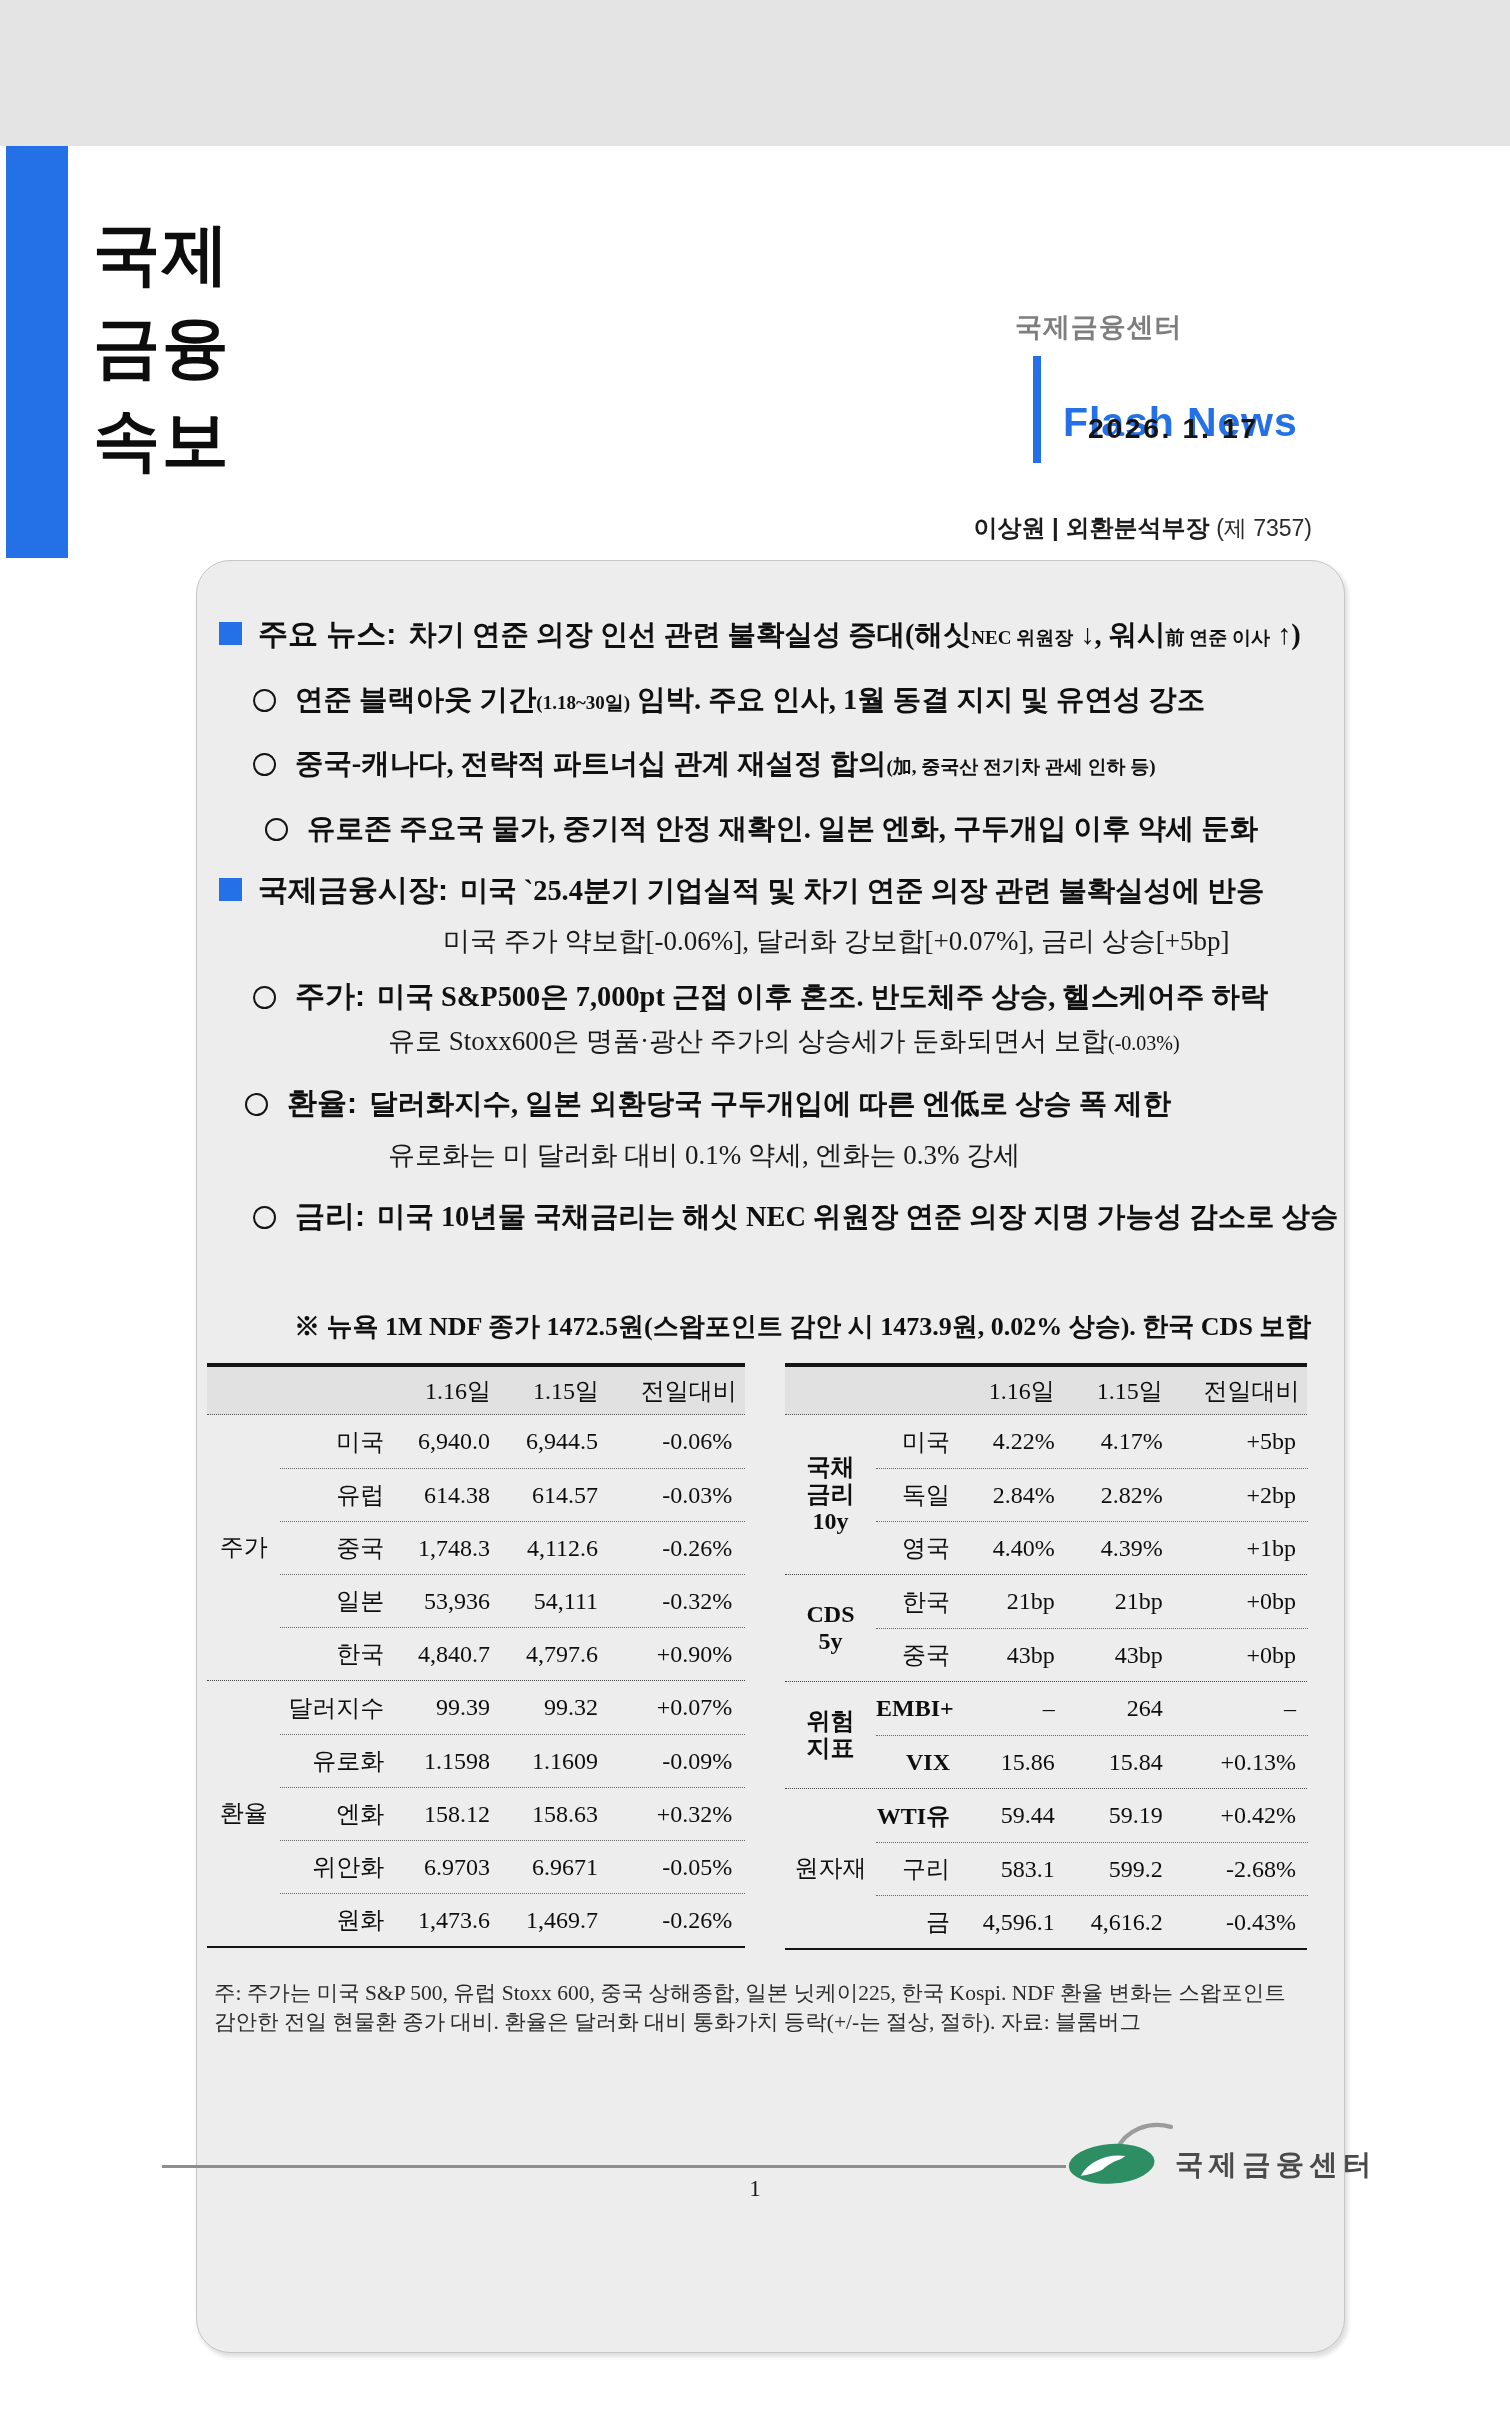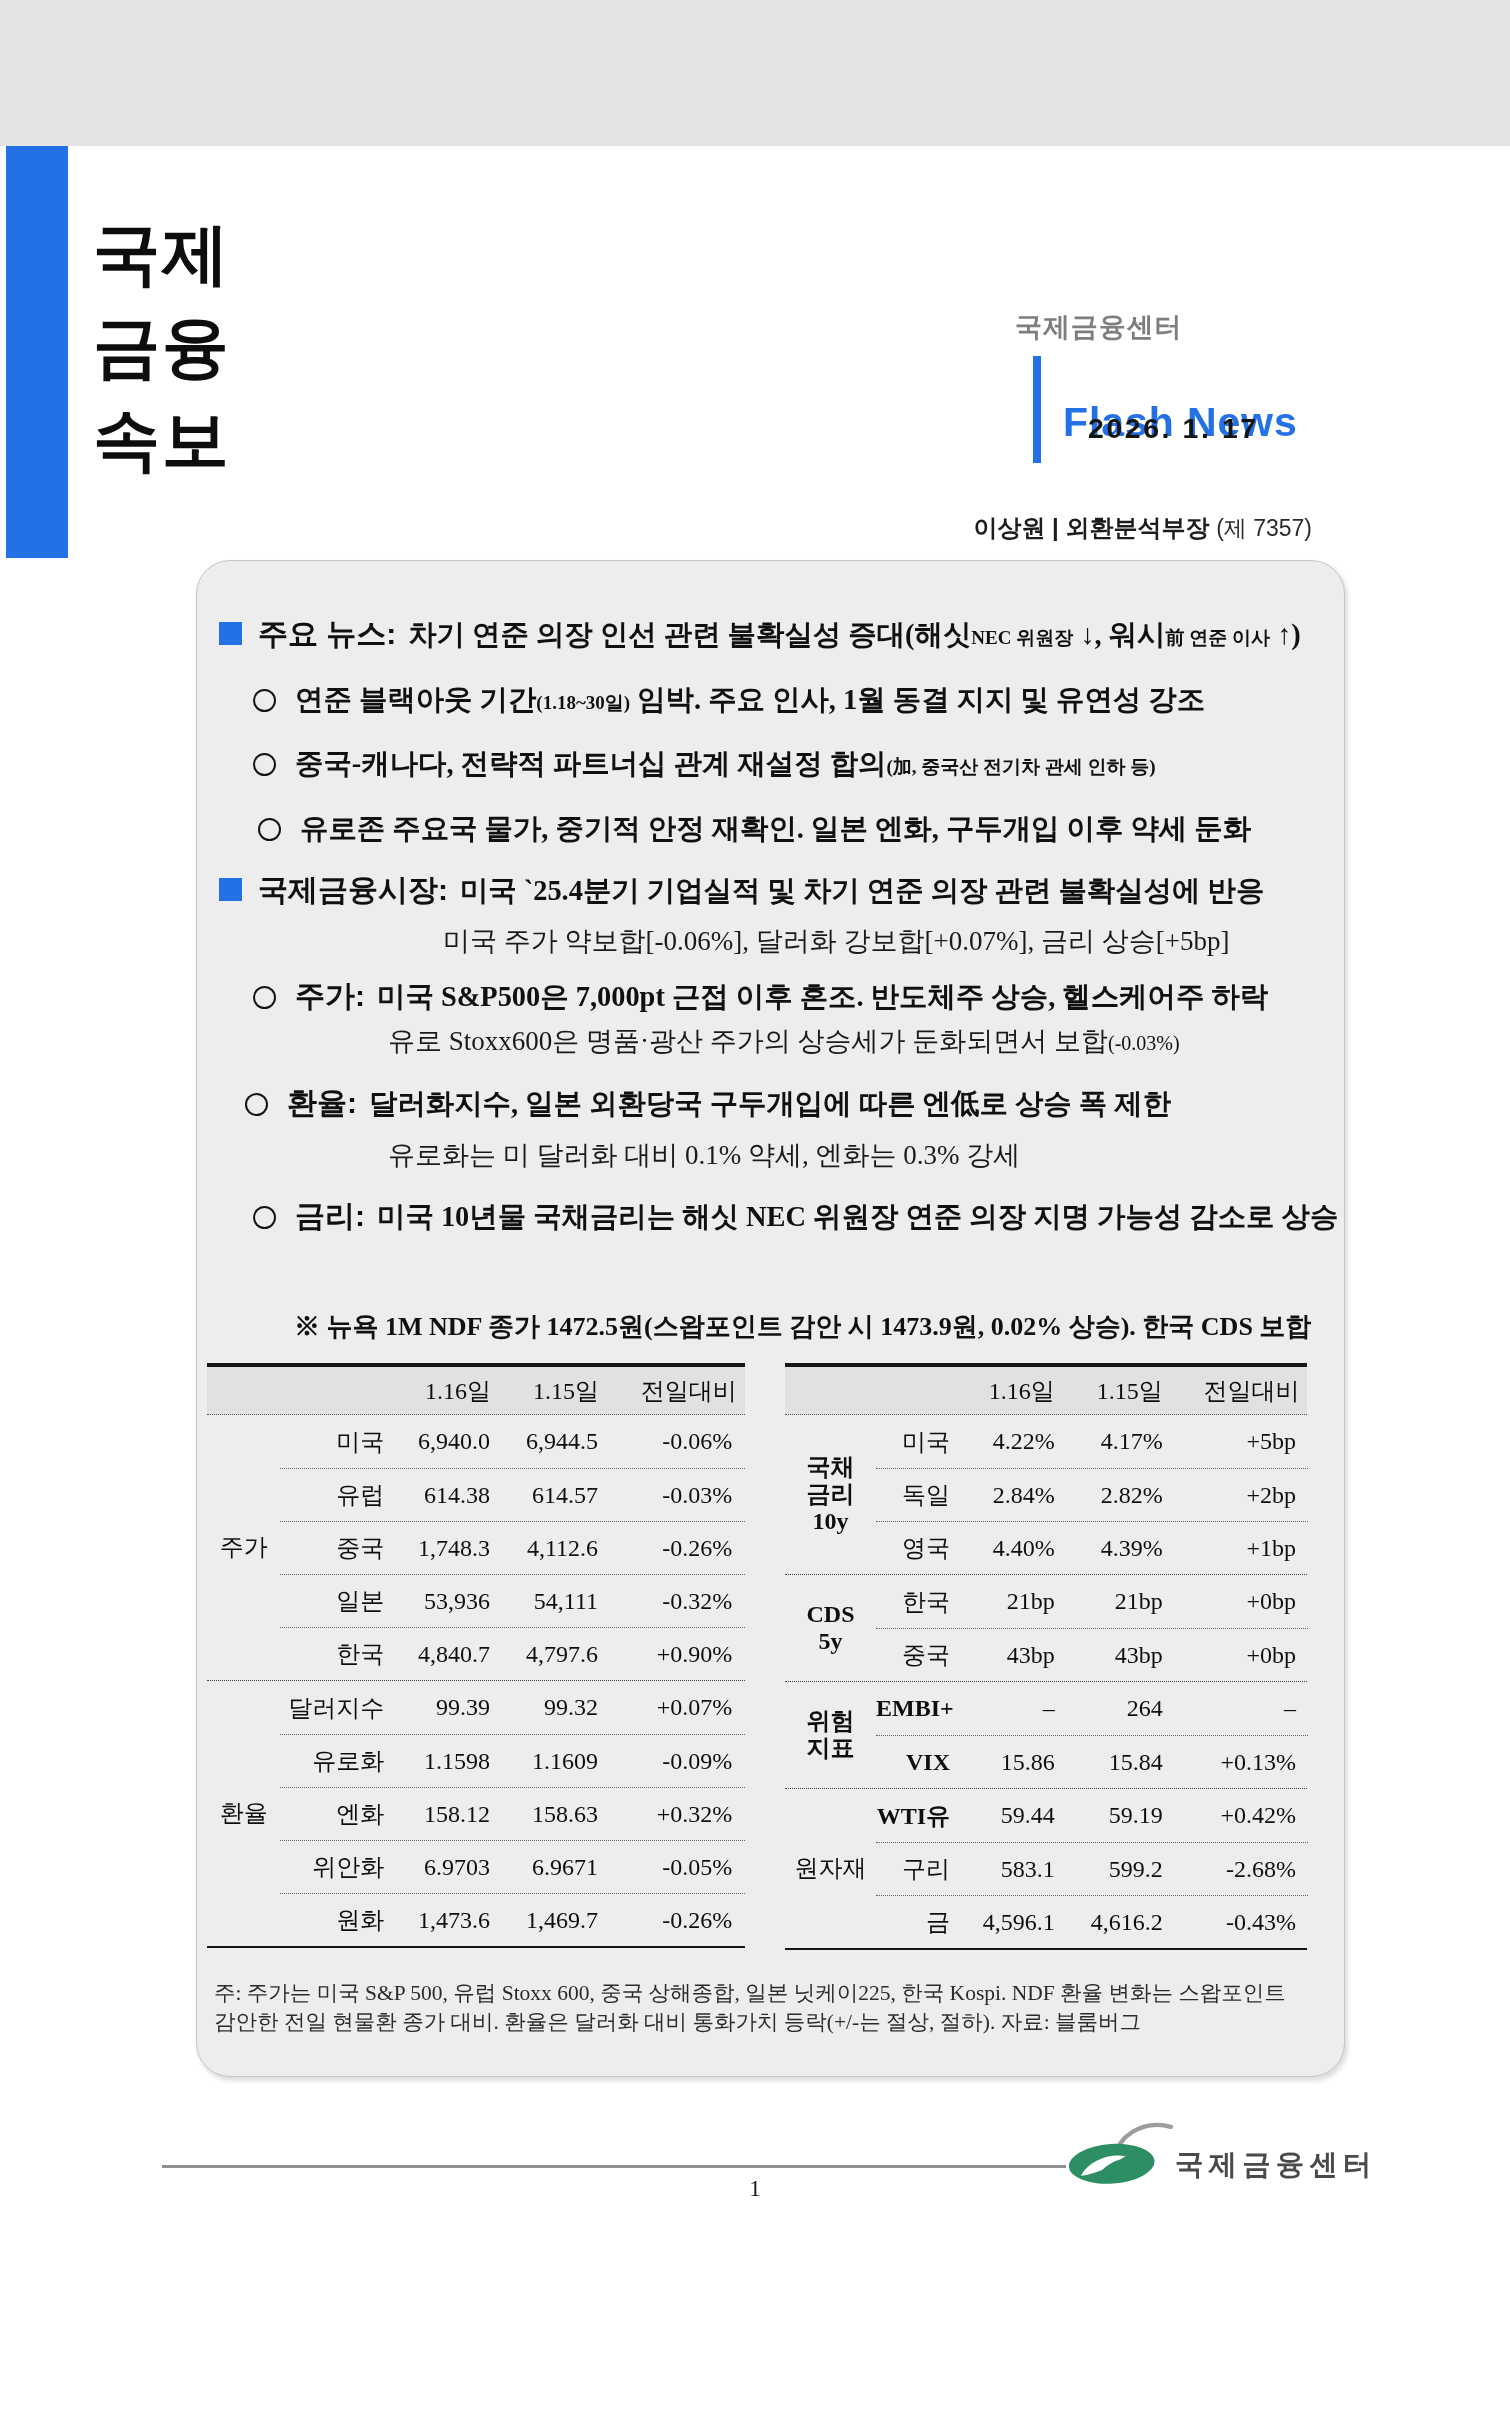--- a/index.html
+++ b/index.html
@@ -14,21 +14,21 @@
   .title{left:93px;top:207px;font-size:67px;font-weight:800;line-height:93px;letter-spacing:1.7px;color:#0d0d0d;}
   .org{left:1015px;top:309px;font-size:27px;font-weight:700;color:#7e7e7e;letter-spacing:0.9px;}
   .vline{left:1033px;top:356px;width:7.8px;height:107px;background:var(--accent);}
   .flash{left:1063px;top:359px;font-size:41px;font-weight:700;color:var(--accent);letter-spacing:0.9px;margin-top:40px;}
   .date{left:1088px;top:412px;font-size:28.4px;font-weight:700;color:#141414;letter-spacing:2.6px;}
   .author{left:776px;top:512px;width:536px;text-align:right;font-size:24px;color:#1c1c1c;}
   .author .ab{font-weight:700;}
   .author .an{font-weight:400;font-size:23px;color:#2a2a2a;}
 
   
-  .box{left:196px;top:560px;width:1149px;height:1517px;background:#EDEDED;
+  .box{left:196px;top:560px;width:1149px;height:1793px;background:#EDEDED;
        border:1.7px solid #c5c5c5;border-radius:34px;box-shadow:2.6px 3.4px 4.3px rgba(0,0,0,0.13);}
   .ln{position:absolute;white-space:nowrap;}
   .lab{font-family:"Liberation Sans","DejaVu Sans",sans-serif;font-weight:800;font-size:30px;margin-right:12px;}
   .mainb{font-family:"Liberation Serif","DejaVu Serif",serif;font-weight:700;font-size:28.4px;}
   .sm{font-family:"Liberation Serif","DejaVu Serif",serif;font-weight:700;font-size:19px;}
   .sub{font-family:"Liberation Serif","DejaVu Serif",serif;font-weight:400;font-size:27px;color:#1a1a1a;}
   .sm2{font-family:"Liberation Serif","DejaVu Serif",serif;font-weight:400;font-size:20px;}
   .ndf{font-family:"Liberation Serif","DejaVu Serif",serif;font-weight:700;font-size:26px;}
   .sq{width:23px;height:23px;background:var(--accent);display:inline-block;vertical-align:-0.9px;margin-right:15.5px;}
   .ring{width:23px;height:23px;border:2.6px solid #141414;border-radius:50%;display:inline-block;vertical-align:-2.6px;margin-right:19px;}
@@ -95,21 +95,21 @@
   </div>
 
   <div class="ln" style="top:120px;left:56px">
     <span class="ring"></span><span class="mainb">연준 블랙아웃 기간</span><span class="sm">(1.18~30일)</span><span class="mainb"> 임박. 주요 인사, 1월 동결 지지 및 유연성 강조</span>
   </div>
 
   <div class="ln" style="top:184px;left:56px">
     <span class="ring"></span><span class="mainb">중국-캐나다, 전략적 파트너십 관계 재설정 합의</span><span class="sm">(加, 중국산 전기차 관세 인하 등)</span>
   </div>
 
-  <div class="ln" style="top:249px;left:61px">
+  <div class="ln" style="top:249px;left:68px">
     <span class="ring"></span><span class="mainb">유로존 주요국 물가, 중기적 안정 재확인. 일본 엔화, 구두개입 이후 약세 둔화</span>
   </div>
 
   <div class="ln" style="top:309px;left:22.4px">
     <span class="sq"></span><span class="lab">국제금융시장:</span><span class="mainb">미국 `25.4분기 기업실적 및 차기 연준 의장 관련 불확실성에 반응</span>
   </div>
 
   <div class="ln sub" style="top:362px;left:246px">미국 주가 약보합[-0.06%], 달러화 강보합[+0.07%], 금리 상승[+5bp]</div>
 
   <div class="ln" style="top:415px;left:56px">

